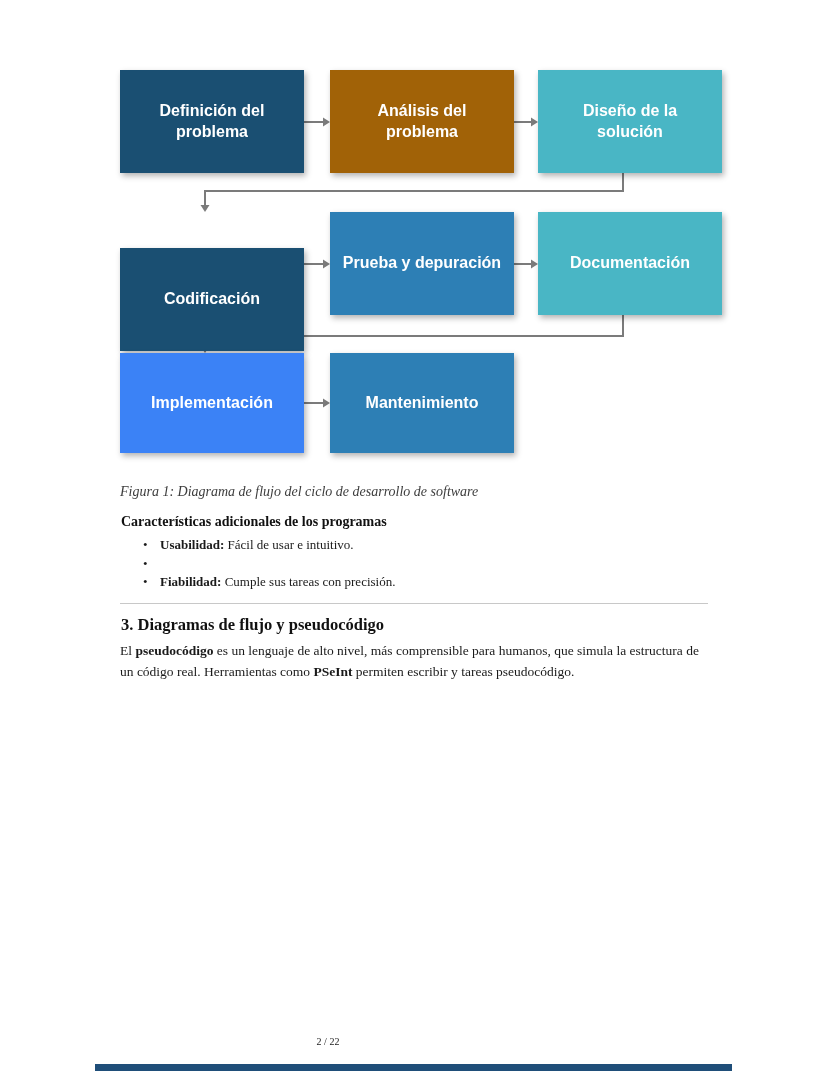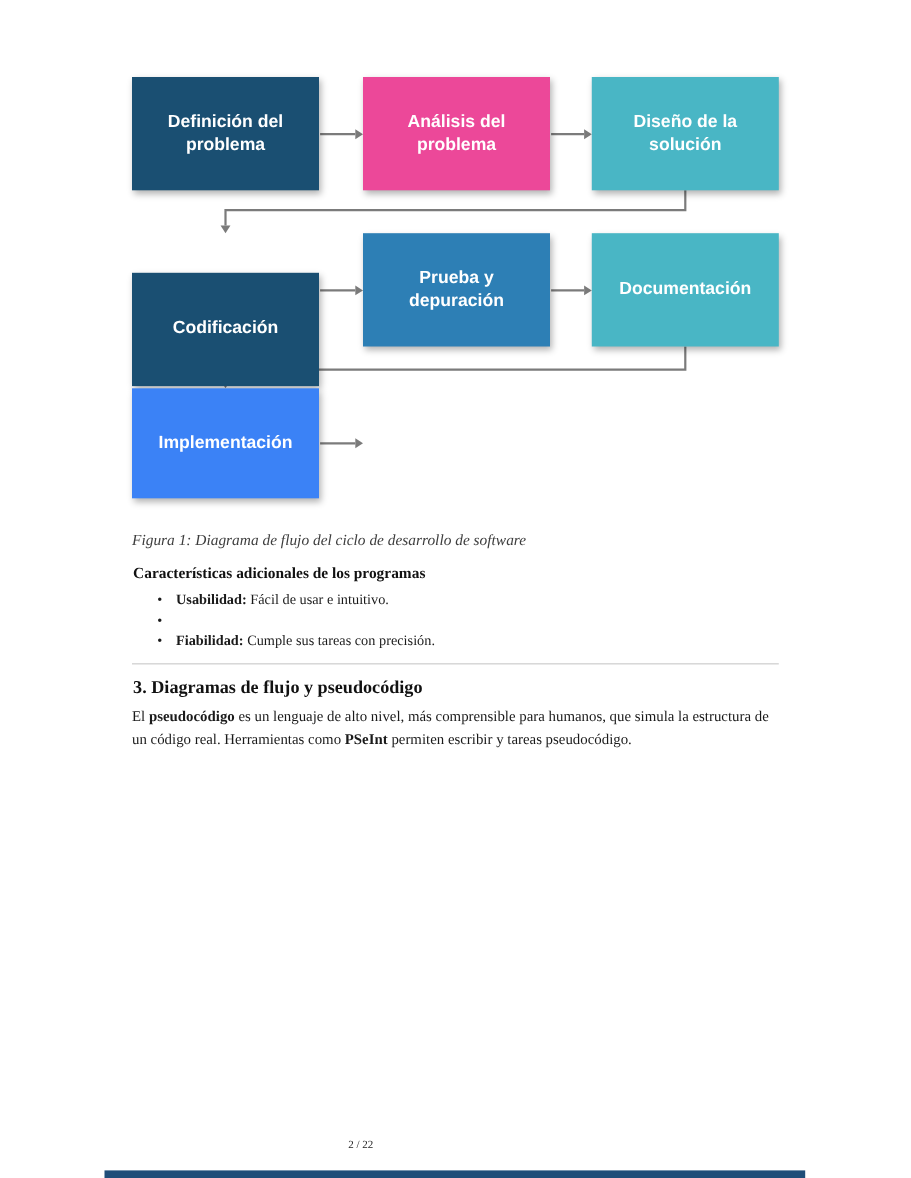--- a/index.html
+++ b/index.html
@@ -14,21 +14,21 @@
     margin: 0 auto;
     background: #ffffff;
     overflow: hidden;
     font-family: "Liberation Serif", serif;
     color: #1a1a1a;
   }
 
   
   .flow-box {
     position: absolute;
-    width: 170px;
+    width: 184px;
     box-sizing: border-box;
     padding: 8px 11px;
     display: flex;
     align-items: center;
     justify-content: center;
     text-align: center;
     color: #ffffff;
     font-family: "Liberation Sans", sans-serif;
     font-weight: 700;
     font-size: 16px;
@@ -136,26 +136,27 @@
       <polygon points="531,117.5 538,122 531,126.5"></polygon>
       <polygon points="323,259.5 330,264 323,268.5"></polygon>
       <polygon points="531,259.5 538,264 531,268.5"></polygon>
       <polygon points="323,398.5 330,403 323,407.5"></polygon>
       <polygon points="200.5,205 209.5,205 205,212"></polygon>
       <polygon points="200.5,346 209.5,346 205,353"></polygon>
     </g>
   </svg>
 
   <div class="flow-box r1 c1" style="background-color: rgb(26, 79, 114);">Definición del problema</div>
-  <div class="flow-box r1 c2" style="background-color: #ec4899;">Análisis del problema</div>
+  <div class="flow-box r1 c2" style="background-color: #a16207;">Análisis del problema</div>
   <div class="flow-box r1 c3" style="background-color: rgb(73, 182, 197);">Diseño de la solución</div>
   <div class="flow-box r2 c1" style="background-color: rgb(26, 79, 114); margin-top: 36px;">Codificación</div>
   <div class="flow-box r2 c2" style="background-color: rgb(45, 127, 181);">Prueba y depuración</div>
   <div class="flow-box r2 c3" style="background-color: rgb(73, 182, 197);">Documentación</div>
   <div class="flow-box r3 c1" style="background-color: #3b82f6;">Implementación</div>
+  <div class="flow-box r3 c2" style="background-color: rgb(45, 127, 181);">Mantenimiento</div>
 
   <div class="caption">Figura 1: Diagrama de flujo del ciclo de desarrollo de software</div>
 
   <div class="h-features">Características adicionales de los programas</div>
 
   <div class="bullets">
     <div class="bullet-item">
         <span class="bullet">•</span>
         <span><b>Usabilidad:</b><span> Fácil de usar e intuitivo.</span></span>
       </div>

